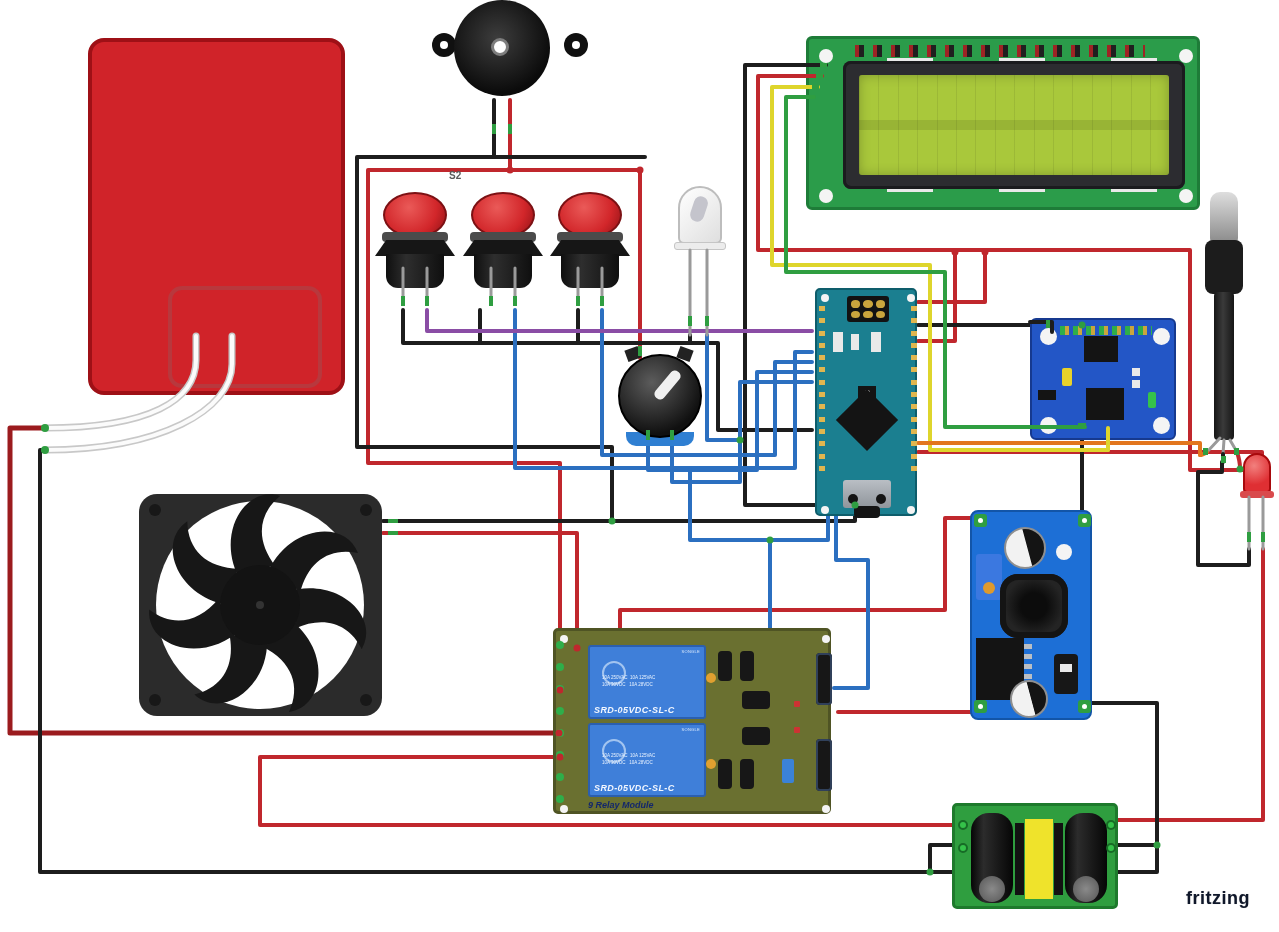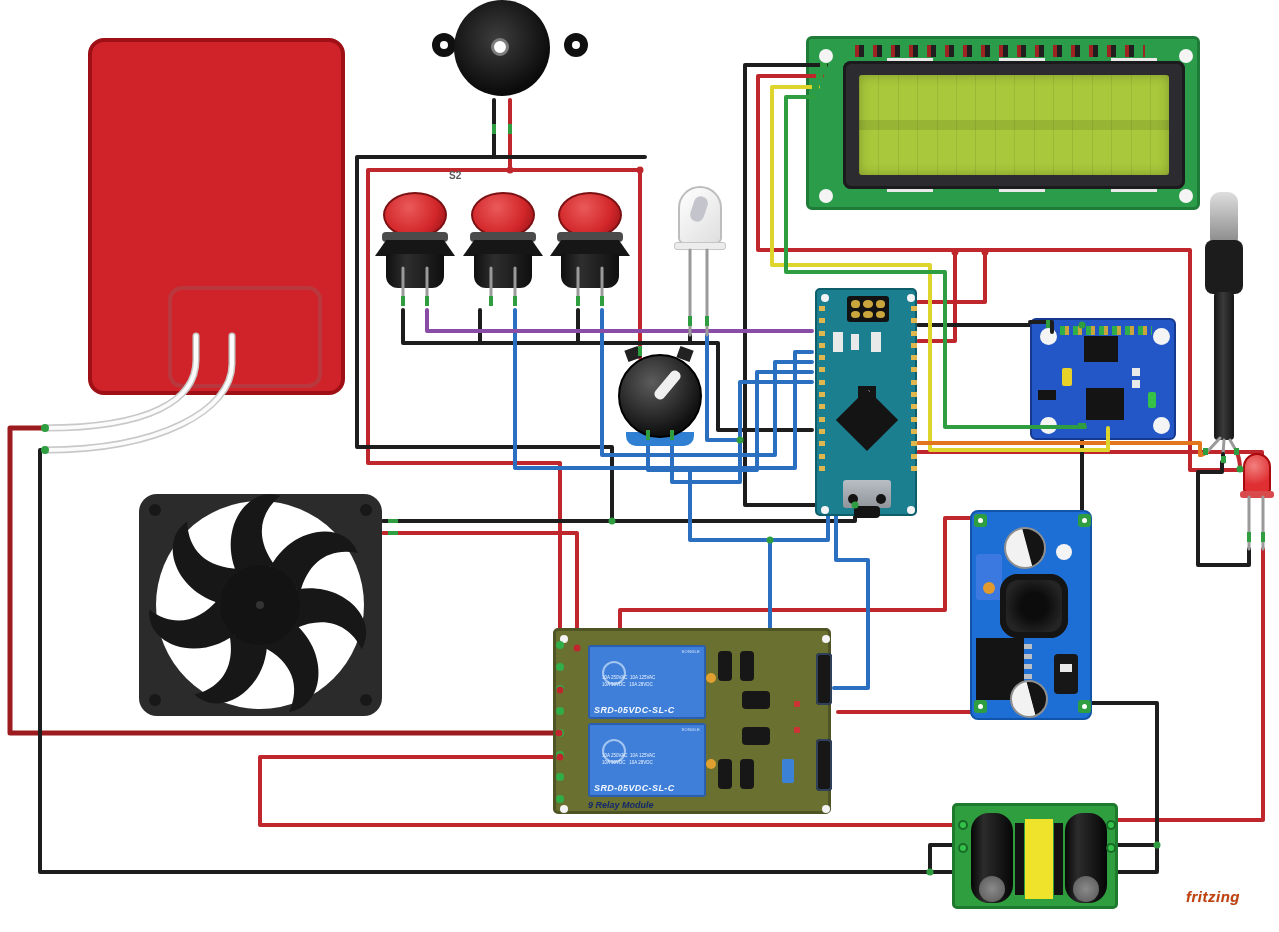--- a/index.html
+++ b/index.html
@@ -71,21 +71,21 @@
   .screw{border-radius:50%;background:radial-gradient(circle,#8a8a8a,#565656);}
   .bterm{width:10px;height:10px;border-radius:50%;background:#35c24a;border:2px solid #176b26;}
   
   .probe-cap{background:linear-gradient(180deg,#dedede,#8c8c8c);border-radius:10px 10px 4px 4px;}
   .probe-collar{background:#1c1c1c;border-radius:8px;}
   .probe-shaft{background:linear-gradient(90deg,#161616,#3a3a3a 45%,#161616);border-radius:4px;}
   
   .pot-knob{border-radius:50%;background:radial-gradient(circle at 40% 33%,#5c5c5c,#101010 72%);border:2px solid #000;}
   .pot-ptr{background:#f0f0f0;border-radius:5px;}
   .s2{font-size:10px;font-weight:bold;color:#5a5a5a;}
-  .wm{font-size:15px;font-weight:bold;color:#c2410c;letter-spacing:.5px;text-shadow:0 0 1px #c4c4c4;font-style:italic;}
+  .wm{font-size:18px;font-weight:bold;color:#0f172a;letter-spacing:.5px;text-shadow:0 0 1px #c4c4c4;}
 </style>
 </head>
 <body>
 
 <div id="stage">
 
   <svg id="under" class="layer" width="1279" height="932">
     <path class="w wdr" d="M45,428 H10 V733 H557"></path>
     <path class="w wr" d="M640,170 H368 V463 H560 V690 H557"></path>
     <path class="w wr" d="M510,100 V170"></path>

